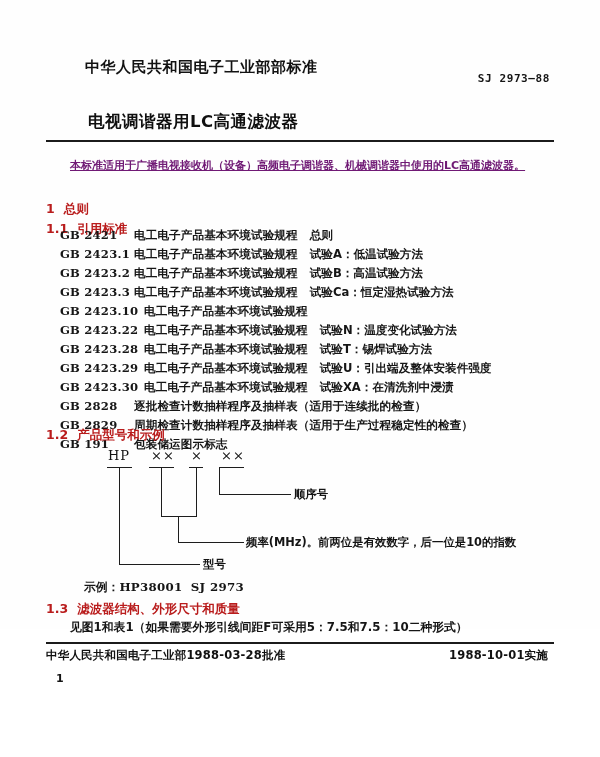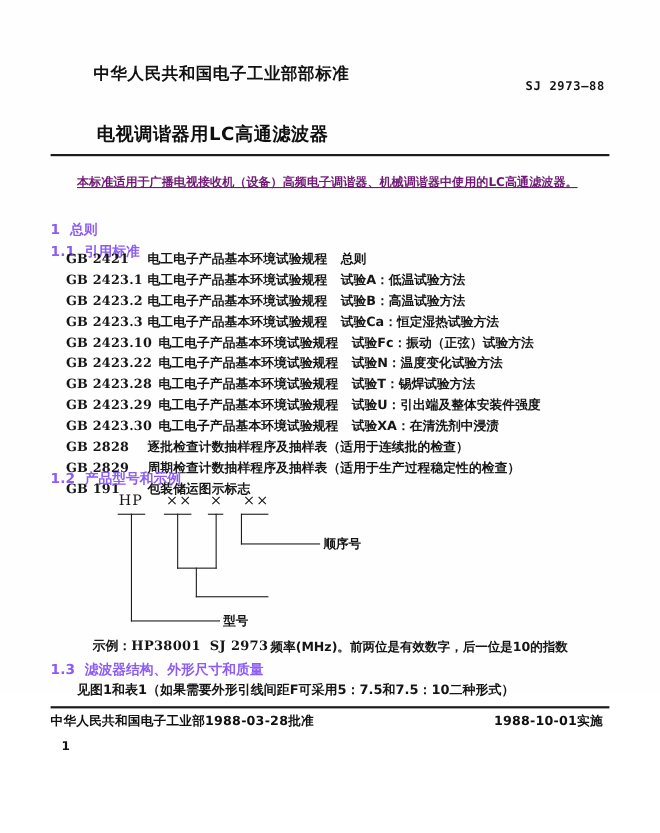--- a/index.html
+++ b/index.html
@@ -77,21 +77,21 @@
     color: #701a75;
     font-weight: 600;
     text-decoration: underline;
   }
 
   
   .sec-h {
     position: absolute;
     font-size: 12.5px;
     font-weight: bold;
-    color: #8b5cf6;
+    color: #b91c1c;
   }
   .sec-num {
     display: inline-block;
     font-family: "DejaVu Sans", sans-serif;
   }
   .sec-txt { margin-left: 9px; }
 
   
   .ref-list {
     position: absolute;
@@ -248,21 +248,20 @@
       <span class="ref-sub">试验B：高温试验方法</span>
     </div>
     <div class="ref-row">
       <span class="ref-code">GB 2423.3</span>
       <span class="ref-name">电工电子产品基本环境试验规程</span>
       <span class="ref-sub">试验Ca：恒定湿热试验方法</span>
     </div>
     <div class="ref-row">
       <span class="ref-code wide">GB 2423.10</span>
       <span class="ref-name">电工电子产品基本环境试验规程</span>
-      <span class="ref-sub">试验Fc：振动（正弦）试验方法</span>
     </div>
     <div class="ref-row">
       <span class="ref-code wide">GB 2423.22</span>
       <span class="ref-name">电工电子产品基本环境试验规程</span>
       <span class="ref-sub">试验N：温度变化试验方法</span>
     </div>
     <div class="ref-row">
       <span class="ref-code wide">GB 2423.28</span>
       <span class="ref-name">电工电子产品基本环境试验规程</span>
       <span class="ref-sub">试验T：锡焊试验方法</span>
@@ -312,21 +311,21 @@
 
     <div class="mline" style="left:173px; top:19px;  width:1.4px; height:28px;"></div>
     <div class="mline" style="left:173px; top:46px;  width:72px;  height:1.4px;"></div>
     <span class="mlabel" style="left:248px; top:39px;">顺序号</span>
 
     <div class="mline" style="left:115px; top:19px;  width:1.4px; height:50px;"></div>
     <div class="mline" style="left:150px; top:19px;  width:1.4px; height:50px;"></div>
     <div class="mline" style="left:115px; top:68px;  width:36px;  height:1.4px;"></div>
     <div class="mline" style="left:132px; top:68px;  width:1.4px; height:27px;"></div>
     <div class="mline" style="left:132px; top:94px;  width:66px;  height:1.4px;"></div>
-    <span class="mlabel" style="left:200px; top:87px;margin-top:46px;">频率(MHz)。前两位是有效数字，后一位是10的指数</span>
+    <span class="mlabel" style="left:200px; top:87px;">频率(MHz)。前两位是有效数字，后一位是10的指数</span>
 
     <div class="mline" style="left:73px;  top:19px;  width:1.4px; height:98px;"></div>
     <div class="mline" style="left:73px;  top:116px; width:81px;  height:1.4px;"></div>
     <span class="mlabel" style="left:157px; top:109px;">型号</span>
   </div>
 
   <div class="example-line">
     <span>示例：</span><span class="mono">HP38001</span><span>&nbsp;&nbsp;</span><span class="mono">SJ 2973</span>
   </div>
 

